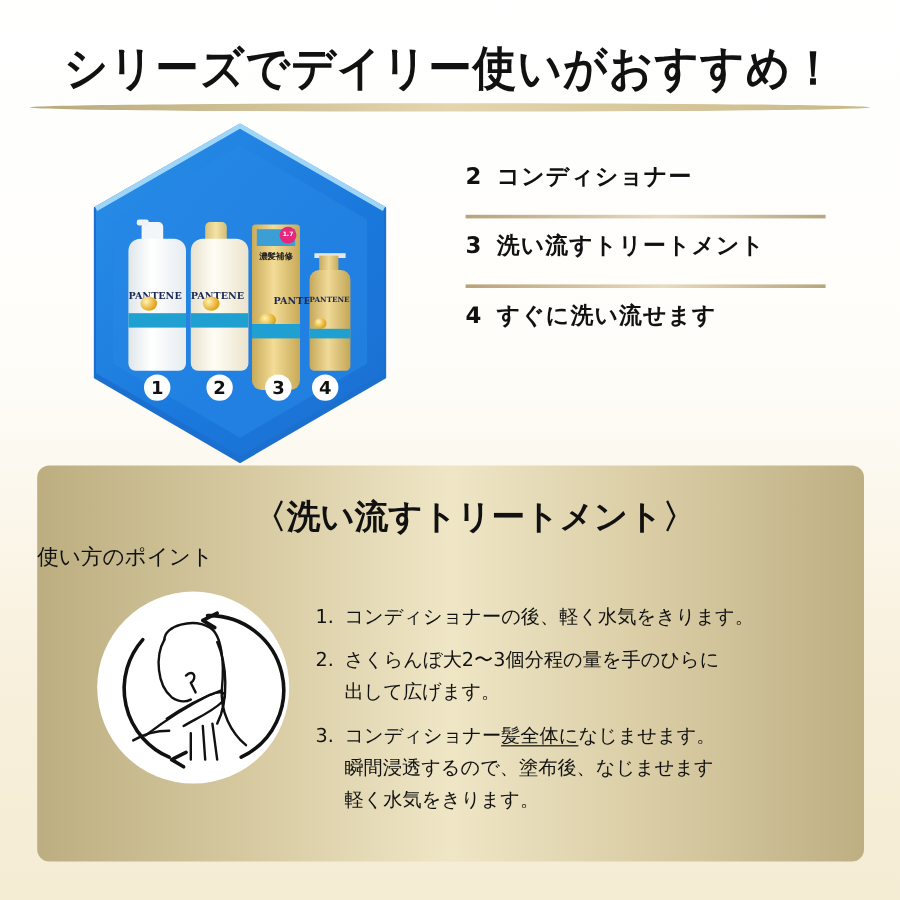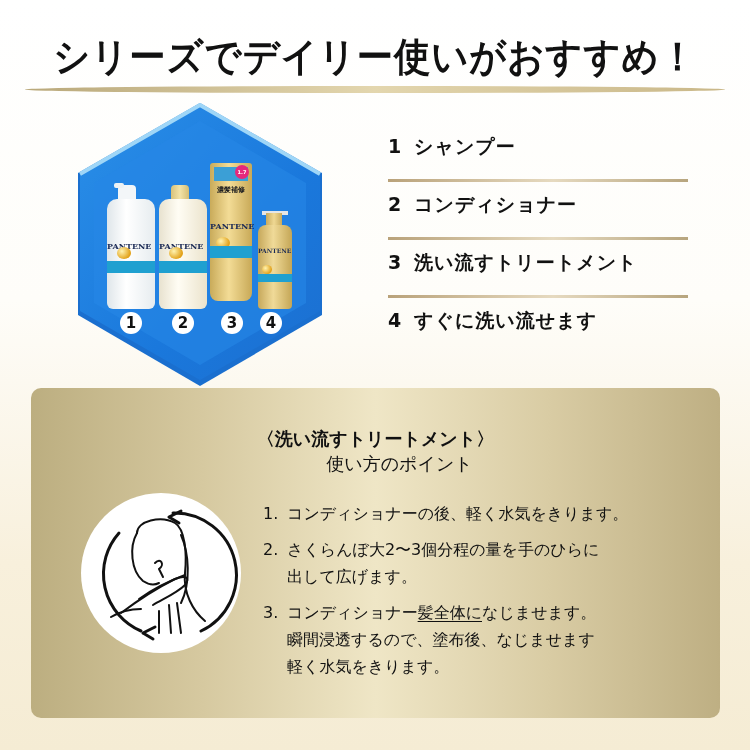--- a/index.html
+++ b/index.html
@@ -43,22 +43,22 @@
   .list-item .label { font-size:19px; font-weight:bold; letter-spacing:1px; color:#111; white-space:nowrap; }
   .list-item .label .n { display:inline-block; width:26px; }
   .list-item .sub { font-size:13px; font-weight:bold; color:#111; margin-left:24px; margin-top:2px; }
   .divider { position:absolute; left:0; right:0; bottom:10px; height:3px;
     background: linear-gradient(90deg,#b9a27a 0%, #e6dac0 55%, #b7a57e 100%); }
 
   .panel {
     position:absolute; left:31px; top:388px; width:689px; height:330px; border-radius:10px;
     background: linear-gradient(90deg, #bcae80 0%, #d6c9a0 25%, #efe6c6 50%, #d9cca4 75%, #beaf83 100%);
   }
-  .panel-title { position:absolute; left:0; width:100%; top:39px; text-align:center; font-size:18px; font-weight:bold; color:#111; }
-  .panel-sub { position:absolute; left:0; width:100%; top:64px; text-align:center; font-size:18px; color:#111;margin-left:24px; }
+  .panel-title { position:absolute; left:0; width:100%; top:24px; text-align:center; font-size:28px; font-weight:bold; color:#111;padding-left:20px; }
+  .panel-sub { position:absolute; left:0; width:100%; top:64px; font-size:18px; color:#111; }
   .illus { position:absolute; left:50px; top:105px; width:160px; height:160px; border-radius:50%; background:#fff; }
   .steps { position:absolute; left:232px; top:112px; width:440px; }
   .step { display:flex; font-size:16px; line-height:27px; color:#111; margin-bottom:9px; }
   .step .sn { width:24px; flex:none; }
   .step u { text-underline-offset:3px; }
 </style>
 </head>
 <body>
 
 <div class="title">シリーズでデイリー使いがおすすめ！</div>
@@ -89,45 +89,41 @@
   <div class="num-badge" style="left:42px;top:209px;">1</div>
 
   <div class="pump" style="left:93px;top:82px;width:18px;height:16px;background:linear-gradient(90deg,#d8c27a,#f3e3a7,#d4bd74);border-radius:4px 4px 0 0;"></div>
   <div class="product" style="left:81px;top:96px;width:48px;height:110px;background:linear-gradient(90deg,#e8e2cf,#fffdf4 40%,#ebe3cc);">
     <div class="brand">PANTENE</div>
     <div class="drop" style="left:10px;top:48px;"></div>
     <div class="band"></div>
   </div>
   <div class="num-badge" style="left:94px;top:209px;">2</div>
 
-  <div class="product" style="left:132px;top:60px;width:42px;height:138px;border-radius:3px 3px 8px 8px;background:linear-gradient(90deg,#c9ab5a,#f3dc96 45%,#c8a957);">
+  <div class="product" style="left:132px;top:84px;width:22px;height:138px;border-radius:3px 3px 8px 8px;background:linear-gradient(90deg,#c9ab5a,#f3dc96 45%,#c8a957);padding-left:18px;">
     <div class="tube-top"></div>
     <div class="tube-badge">1.7</div>
     <div class="tube-jp">濃髪補修</div>
     <div class="brand" style="top:42%;">PANTENE</div>
     <div class="drop" style="left:6px;top:74px;"></div>
     <div class="band" style="top:60%;"></div>
   </div>
   <div class="num-badge" style="left:143px;top:209px;">3</div>
 
   <div class="pump" style="left:184px;top:108px;width:26px;height:4px;background:#e6e6e6;"></div>
   <div class="pump" style="left:188px;top:110px;width:16px;height:14px;background:linear-gradient(90deg,#c7aa5e,#efd893,#c7aa5e);"></div>
   <div class="product" style="left:180px;top:122px;width:34px;height:84px;border-radius:8px 8px 4px 4px;background:linear-gradient(90deg,#c6a85b,#f0da98 45%,#c4a656);">
     <div class="brand" style="font-size:6px;top:26%;">PANTENE</div>
     <div class="drop" style="left:4px;top:40px;width:10px;height:9px;"></div>
     <div class="band" style="height:8px;top:58%;"></div>
   </div>
   <div class="num-badge" style="left:182px;top:209px;">4</div>
 </div>
 
 <div class="list">
-  <div class="list-item">
-    <div class="label"><span class="n">1</span><span>シャンプー</span></div>
-    <div class="divider"></div>
-  </div>
   <div class="list-item">
     <div class="label"><span class="n">2</span><span>コンディショナー</span></div>
     <div class="divider"></div>
   </div>
   <div class="list-item">
     <div class="label"><span class="n">3</span><span>洗い流すトリートメント</span></div>
     <div class="divider"></div>
   </div>
   <div class="list-item">
     <div class="label"><span class="n">4</span><span>すぐに洗い流せます</span></div>

